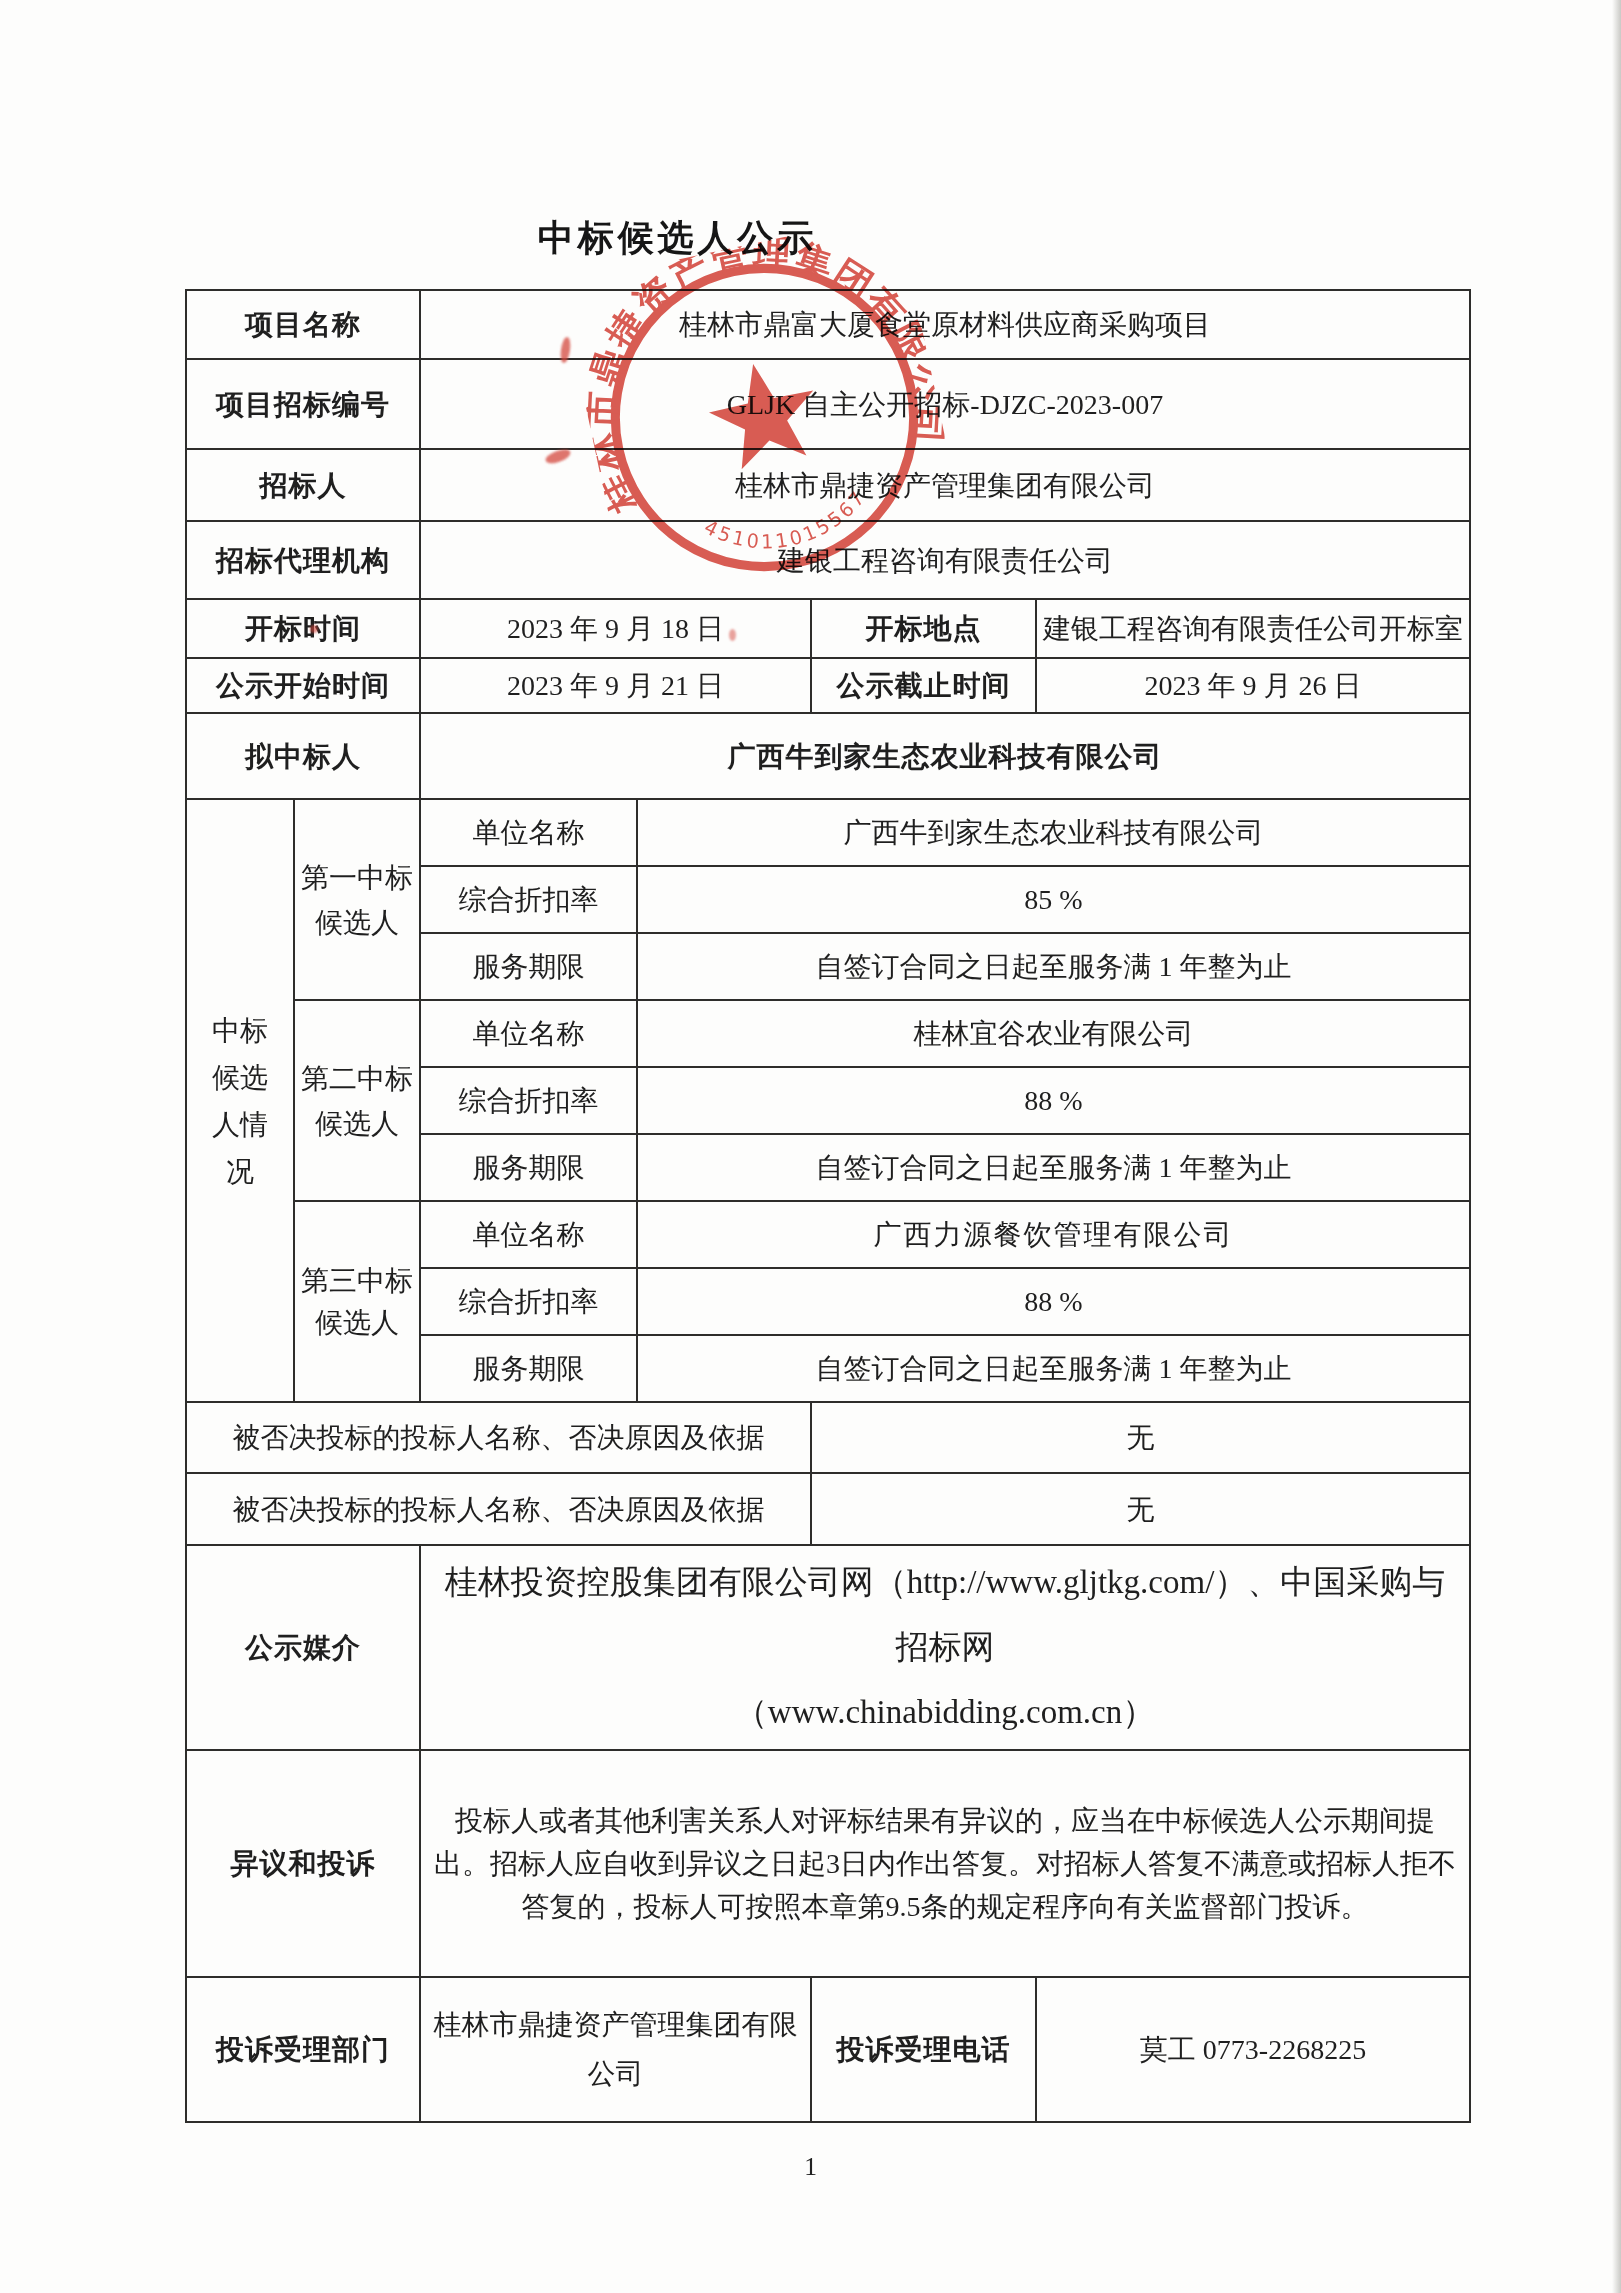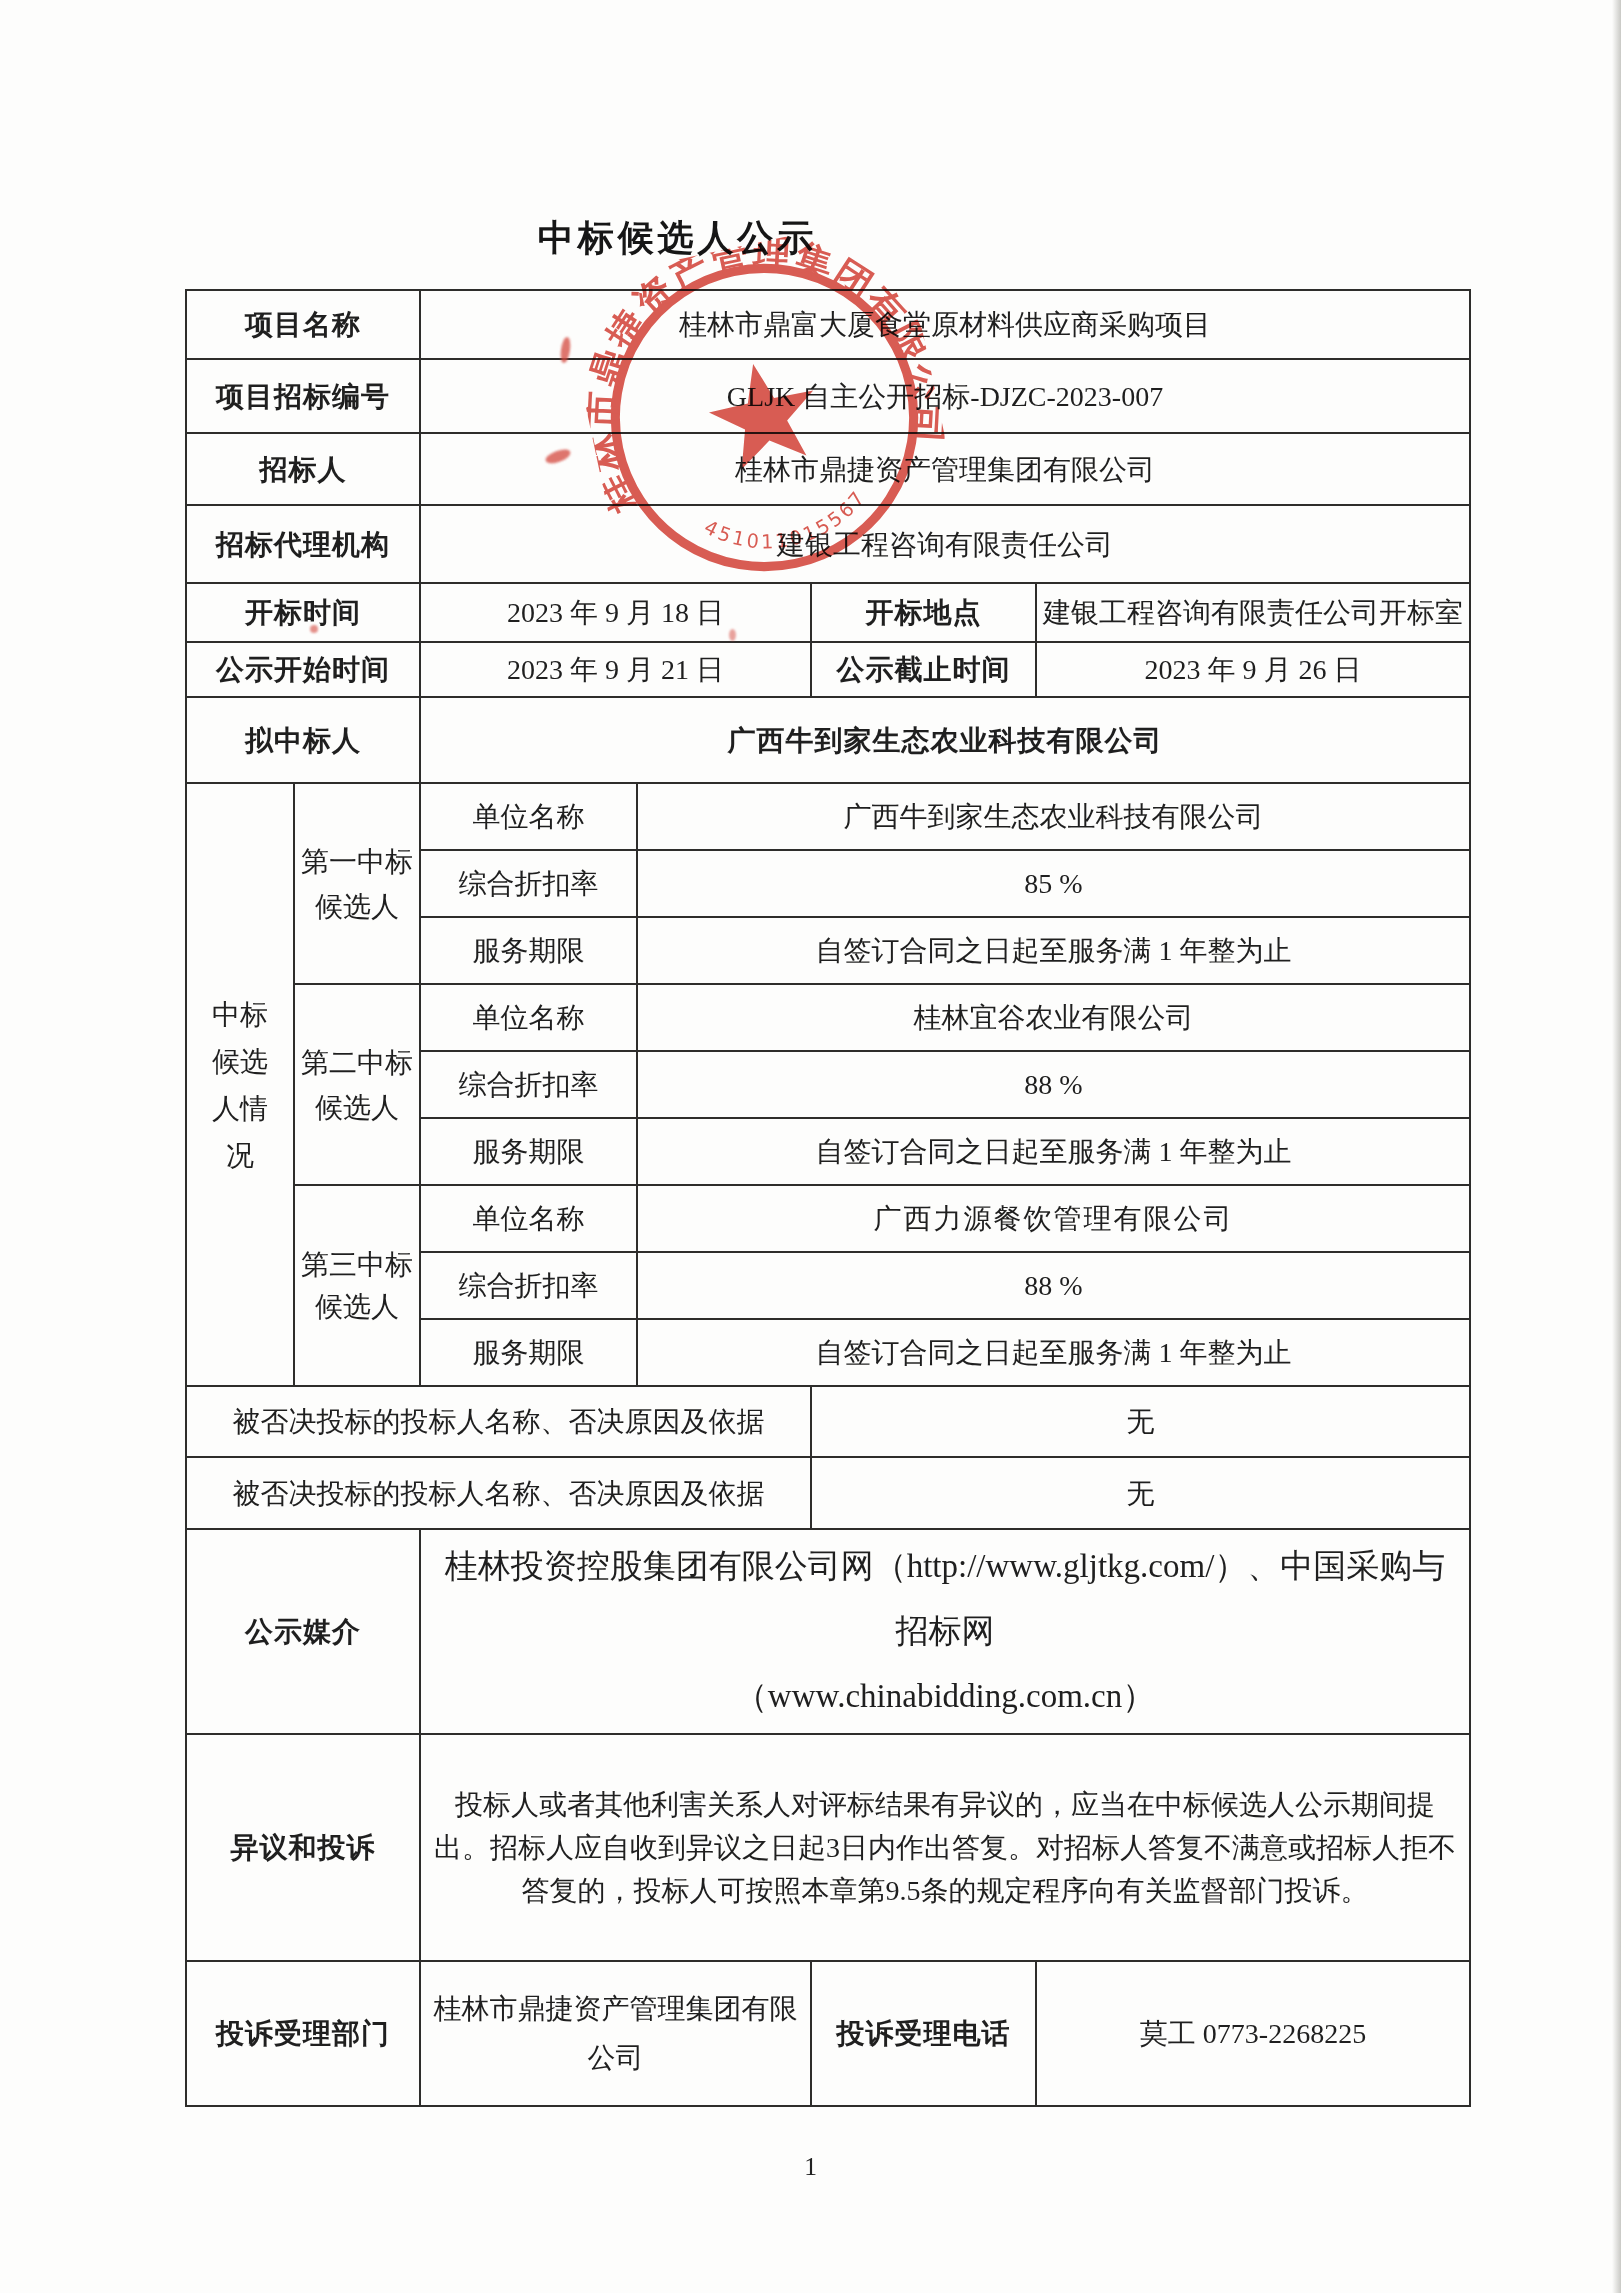--- a/index.html
+++ b/index.html
@@ -79,21 +79,21 @@
         <col style="width:225px">
         <col style="width:434px">
     </colgroup>
 
     <tbody>
         <tr style="height:69px">
       <td colspan="2" class="lbl">项目名称</td>
       <td colspan="4" class="plain">桂林市鼎富大厦食堂原材料供应商采购项目</td>
     </tr>
 
-    <tr style="height:74px">
+    <tr style="height:90px">
       <td colspan="2" class="lbl">项目招标编号</td>
       <td colspan="4" class="plain">GLJK 自主公开招标-DJZC-2023-007</td>
     </tr>
 
     <tr style="height:72px">
       <td colspan="2" class="lbl">招标人</td>
       <td colspan="4" class="plain">桂林市鼎捷资产管理集团有限公司</td>
     </tr>
 
     <tr style="height:78px">

